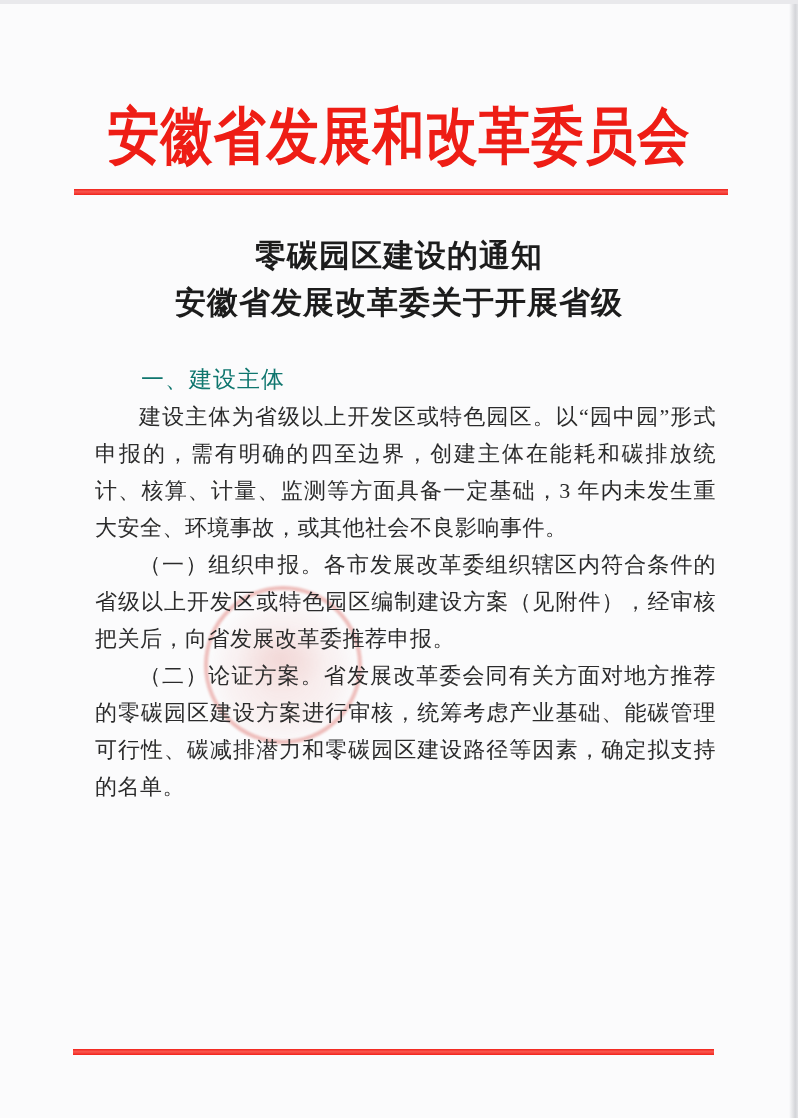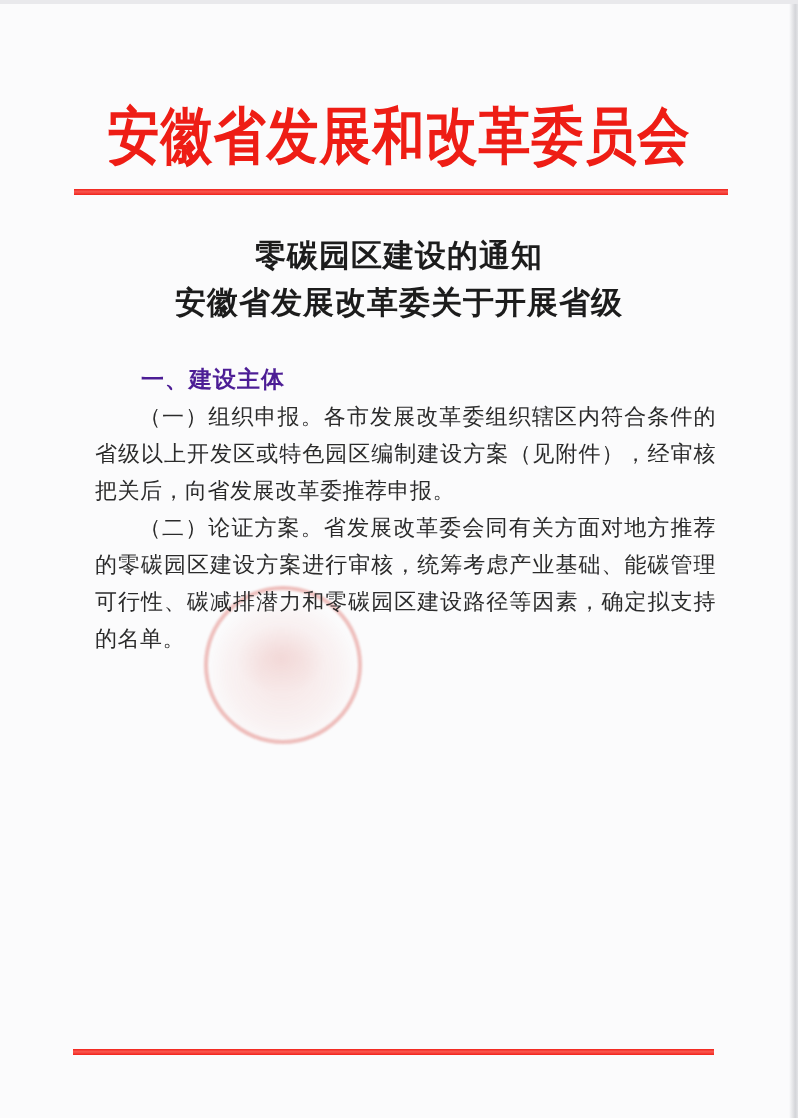--- a/index.html
+++ b/index.html
@@ -86,23 +86,23 @@
     margin: 0;
     text-indent: 2em;
   }
   .doc-body .salutation {
     text-indent: 0;
   }
   .doc-body .section-heading {
     margin: 0;
     text-indent: 2em;
     font-family: "Liberation Sans", "DejaVu Sans", sans-serif;
-    font-weight: bold;
+    font-weight: normal;
     font-size: 23px;
-    color: #4c1d95;
+    color: #0f766e;
     letter-spacing: 1px;
   }
   
   .seal {
     position: absolute;
     left: 204px;
     top: 582px;
     width: 150px;
     height: 150px;
     border: 4px solid rgba(210, 62, 52, 0.32);
@@ -150,20 +150,21 @@
     <div>安徽省发展改革委关于开展省级</div>
   </div>
 
   <div class="seal">
     <div class="seal-inner-mark"></div>
   </div>
 
   <div class="doc-body">
 
     <p class="section-heading">一、建设主体</p>
+    <p>建设主体为省级以上开发区或特色园区。以“园中园”形式申报的，需有明确的四至边界，创建主体在能耗和碳排放统计、核算、计量、监测等方面具备一定基础，3 年内未发生重大安全、环境事故，或其他社会不良影响事件。</p>
 
     <p>（一）组织申报。各市发展改革委组织辖区内符合条件的省级以上开发区或特色园区编制建设方案（见附件），经审核把关后，向省发展改革委推荐申报。</p>
     <p>（二）论证方案。省发展改革委会同有关方面对地方推荐的零碳园区建设方案进行审核，统筹考虑产业基础、能碳管理可行性、碳减排潜力和零碳园区建设路径等因素，确定拟支持的名单。</p>
   </div>
 
   <div class="footer-rule"></div>
 
   <div class="page-edge"></div>
 
 </div>

